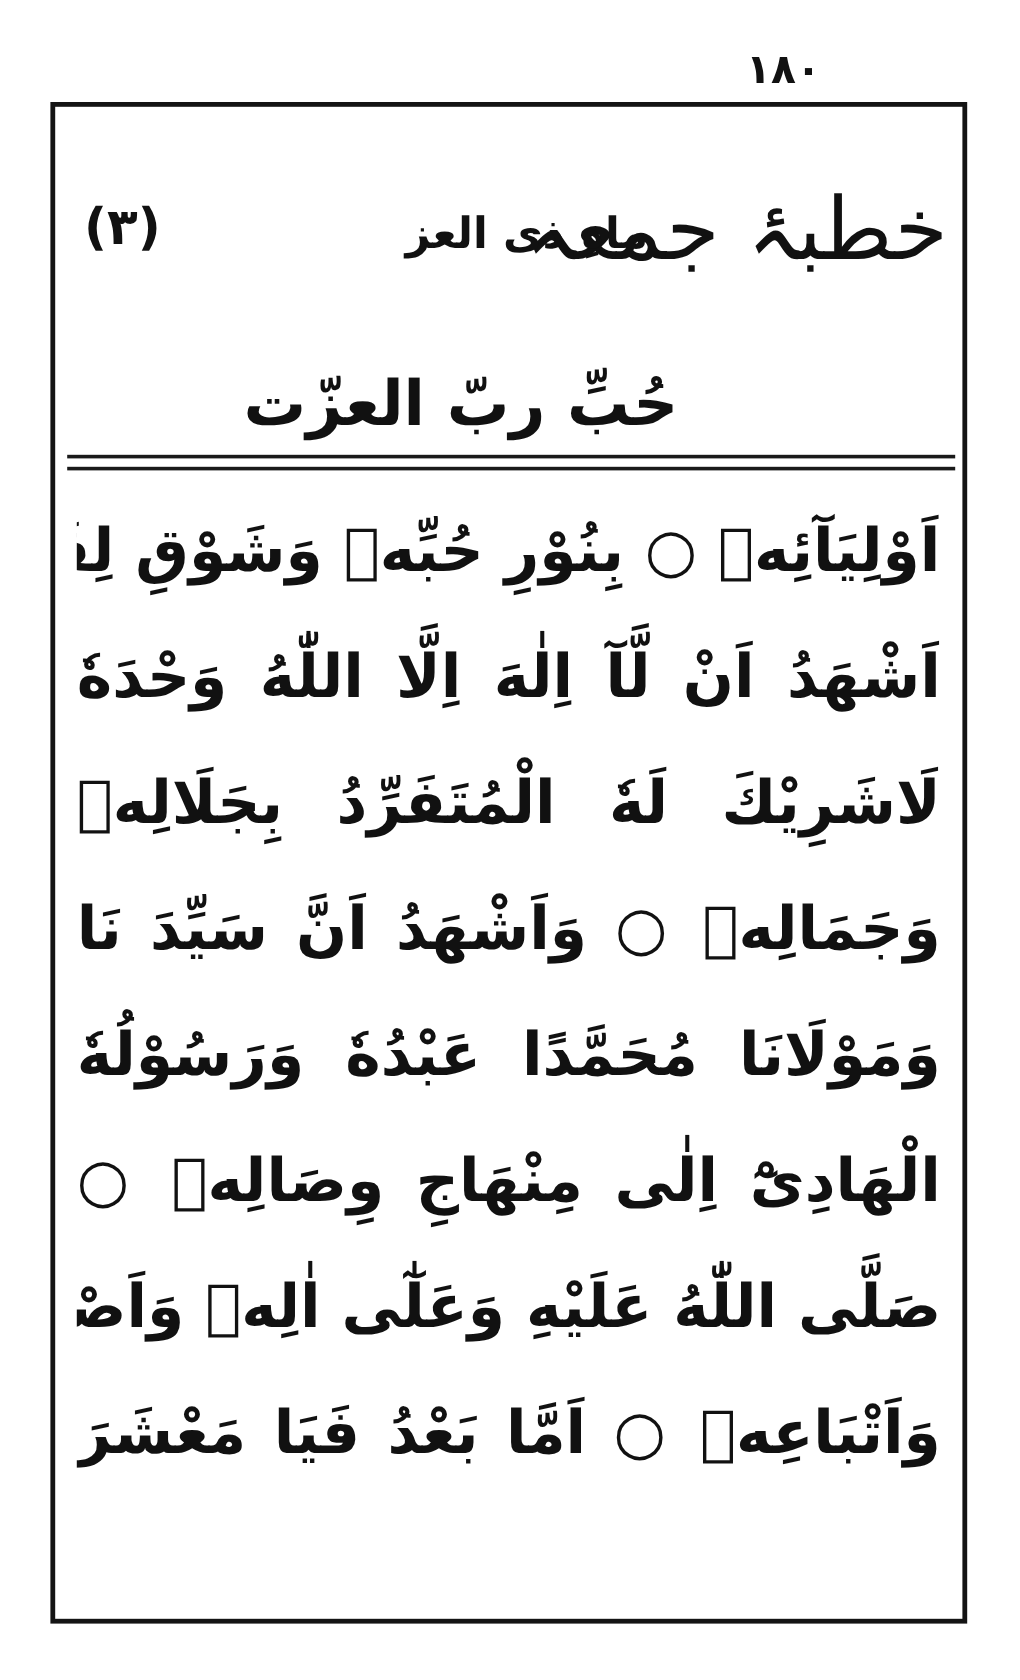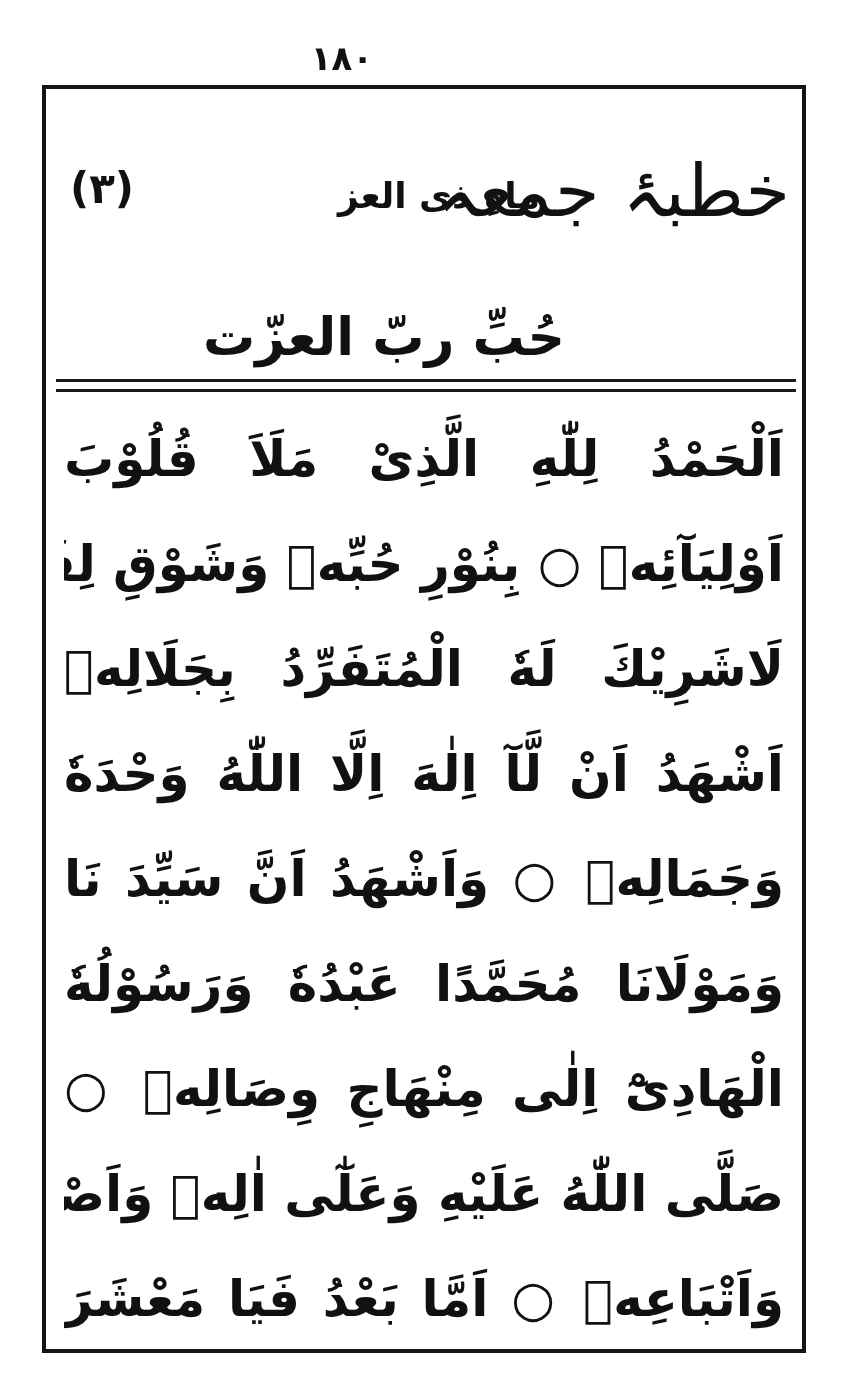--- a/index.html
+++ b/index.html
@@ -13,21 +13,20 @@
       position: relative;
       overflow: hidden;
       font-family: "DejaVu Sans", sans-serif;
       color: #111111;
     }
     .page-number {
       position: absolute;
       top: 38px;
       left: 0;
       width: 684px;
-      text-align: center;
       font-size: 34px;
       font-weight: bold;
       line-height: 40px;
       direction: rtl;
     }
     .frame {
       position: absolute;
       left: 42px;
       top: 85px;
       width: 756px;
@@ -130,23 +129,22 @@
     <div class="title-row">
       <span class="title-main">خطبۂ جمعہ</span>
       <span class="title-month">ماہِ ذی العز</span>
       <span class="sermon-number">(۳)</span>
     </div>
     <div class="subtitle">حُبِّ ربّ العزّت</div>
     <div class="divider"></div>
   </div>
 
   <div class="body-text">
-    <div class="line">اَلْحَمْدُ لِلّٰهِ الَّذِیْ مَلَاَ قُلُوْبَ</div>
     <div class="line">اَوْلِيَآئِهٖ ○ بِنُوْرِ حُبِّهٖ وَشَوْقِ لِقَآئِهٖ ○</div>
+    <div class="line">اَشْهَدُ اَنْ لَّآ اِلٰهَ اِلَّا اللّٰهُ وَحْدَهٗ</div>
     <div class="line">لَاشَرِيْكَ لَهٗ الْمُتَفَرِّدُ بِجَلَالِهٖ</div>
-    <div class="line">اَشْهَدُ اَنْ لَّآ اِلٰهَ اِلَّا اللّٰهُ وَحْدَهٗ</div>
     <div class="line">وَجَمَالِهٖ ○ وَاَشْهَدُ اَنَّ سَيِّدَ نَا</div>
     <div class="line">وَمَوْلَانَا مُحَمَّدًا عَبْدُهٗ وَرَسُوْلُهٗ</div>
     <div class="line">الْهَادِیْٓ اِلٰی مِنْهَاجِ وِصَالِهٖ ○</div>
     <div class="line">صَلَّی اللّٰهُ عَلَيْهِ وَعَلٰٓی اٰلِهٖ    وَاَصْحَابِهٖ</div>
     <div class="line">وَاَتْبَاعِهٖ ○ اَمَّا بَعْدُ فَيَا مَعْشَرَ</div>
   </div>
 </div>
 
 </body></html>

